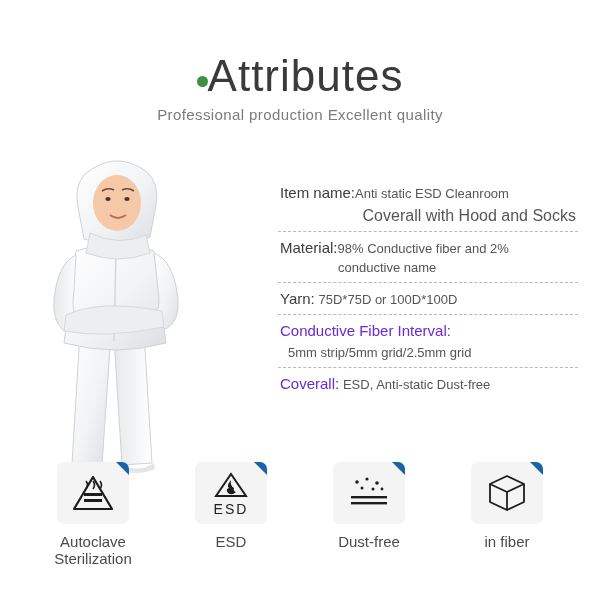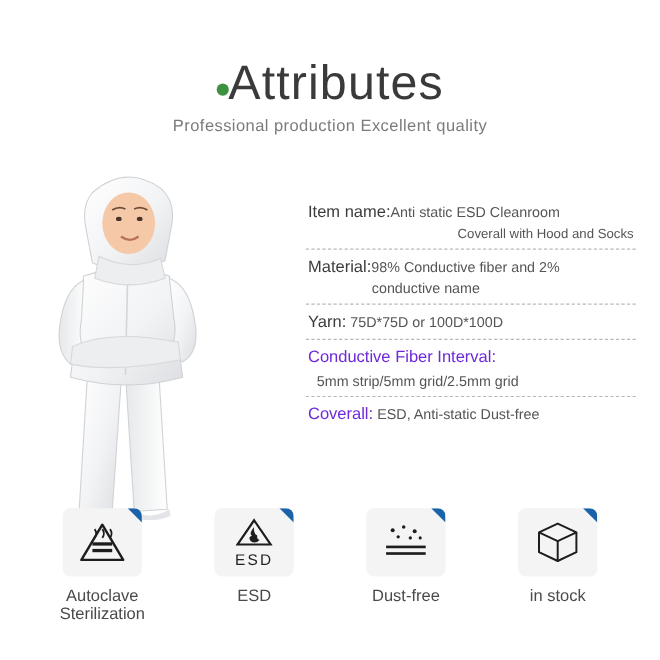--- a/index.html
+++ b/index.html
@@ -93,21 +93,21 @@
   .spec-label.green {
     color: #6d28d9;
   }
   .spec-value {
     font-size: 13px;
     color: #555;
   }
   .indent {
     display: block;
     text-align: right;
-    font-size: 12px;
+    font-size: 16px;
     color: #555;
   }
   .indent-left {
     display: block;
     padding-left: 58px;
     font-size: 13px;
     color: #555;
   }
   .sub-value {
     display: block;
@@ -300,16 +300,16 @@
 
   <div class="feature">
     <div class="feature-card">
       <span class="corner"></span>
       <svg width="42" height="40" viewBox="0 0 42 40">
         <path d="M21 3 L38 11 L21 19 L4 11 Z" fill="none" stroke="#1d1d1d" stroke-width="1.8" stroke-linejoin="round"></path>
         <path d="M4 11 V29 L21 37 V19" fill="none" stroke="#1d1d1d" stroke-width="1.8" stroke-linejoin="round"></path>
         <path d="M38 11 V29 L21 37" fill="none" stroke="#1d1d1d" stroke-width="1.8" stroke-linejoin="round"></path>
       </svg>
     </div>
-    <div class="feature-label">in stock</div>
+    <div class="feature-label">in fiber</div>
   </div>
 
 </div>
 
 </body></html>

